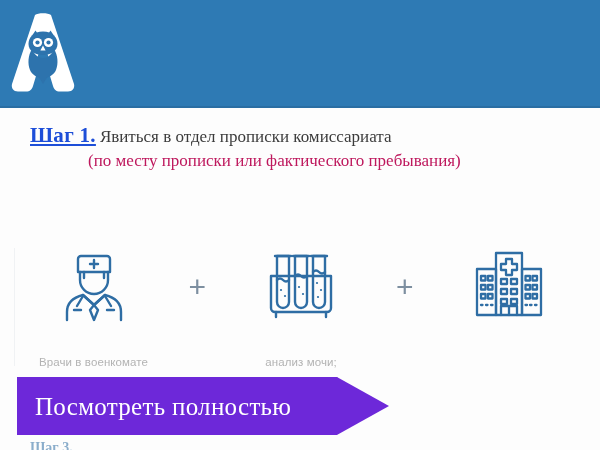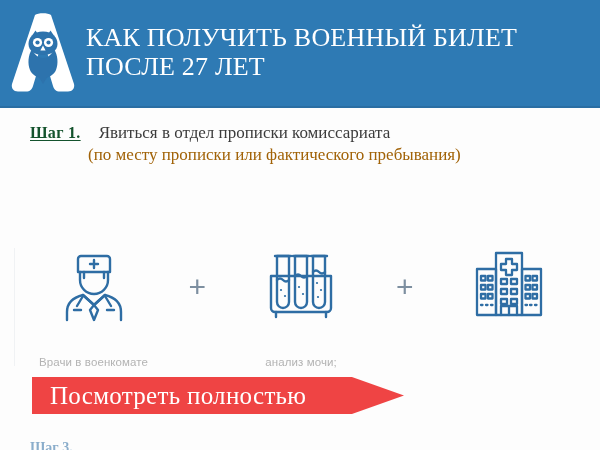--- a/index.html
+++ b/index.html
@@ -68,33 +68,33 @@
   }
   .step-line {
     font-size: 17px;
     line-height: 1.32;
     color: #3b3b3b;
     font-family: "Liberation Serif", "DejaVu Serif", serif;
     white-space: nowrap;
   }
   .step-label {
     font-weight: bold;
-    color: #14532d;
+    color: #1d4ed8;
     text-decoration: underline;
     text-underline-offset: 2px;
-    font-size: 16px;
-    margin-right: 18px;
+    font-size: 21px;
+    margin-right: 4px;
     letter-spacing: 0.3px;
   }
   .step-sub {
     display: block;
     padding-left: 58px;
     font-size: 17px;
     line-height: 1.34;
-    color: #a16207;
+    color: #be185d;
   }
 
   
   .icon-row {
     position: absolute;
     left: 16px;
     top: 246px;
     width: 570px;
     display: flex;
     align-items: flex-start;
@@ -131,25 +131,25 @@
     margin-top: 26px;
     flex: 0 0 auto;
     width: 24px;
     text-align: center;
     user-select: none;
   }
 
   
   .cta {
     position: absolute;
-    left: 32px;
+    left: 17px;
     top: 377px;
     width: 372px;
-    height: 37px;
-    background: #ef4444;
+    height: 58px;
+    background: #6d28d9;
     -webkit-clip-path: polygon(0 0, 86% 0, 100% 50%, 86% 100%, 0 100%);
     clip-path: polygon(0 0, 86% 0, 100% 50%, 86% 100%, 0 100%);
     display: flex;
     align-items: center;
     cursor: pointer;
   }
   .cta-text {
     color: #ffffff;
     font-family: "Liberation Serif", "DejaVu Serif", serif;
     font-size: 25px;
@@ -215,22 +215,20 @@
         <circle cx="42.5" cy="30.5" r="4.6"></circle>
       </g>
       <g fill="#2d73ad">
         <circle cx="31.5" cy="30.5" r="2.1"></circle>
         <circle cx="42.5" cy="30.5" r="2.1"></circle>
       </g>
 
       <path d="M37 33.5 L39.6 38.5 L34.4 38.5 Z" fill="#ffffff"></path>
     </svg>
 
-    <div class="header-title">КАК ПОЛУЧИТЬ ВОЕННЫЙ БИЛЕТ
-ПОСЛЕ 27 ЛЕТ</div>
   </div>
 
   <div class="steps">
 
     <div class="step-block">
       <div class="step-line">
         <span class="step-label">Шаг 1.</span><span class="step-body">Явиться в отдел прописки комиссариата</span>
       </div>
       <span class="step-sub">(по месту прописки или фактического пребывания)</span>
     </div>

